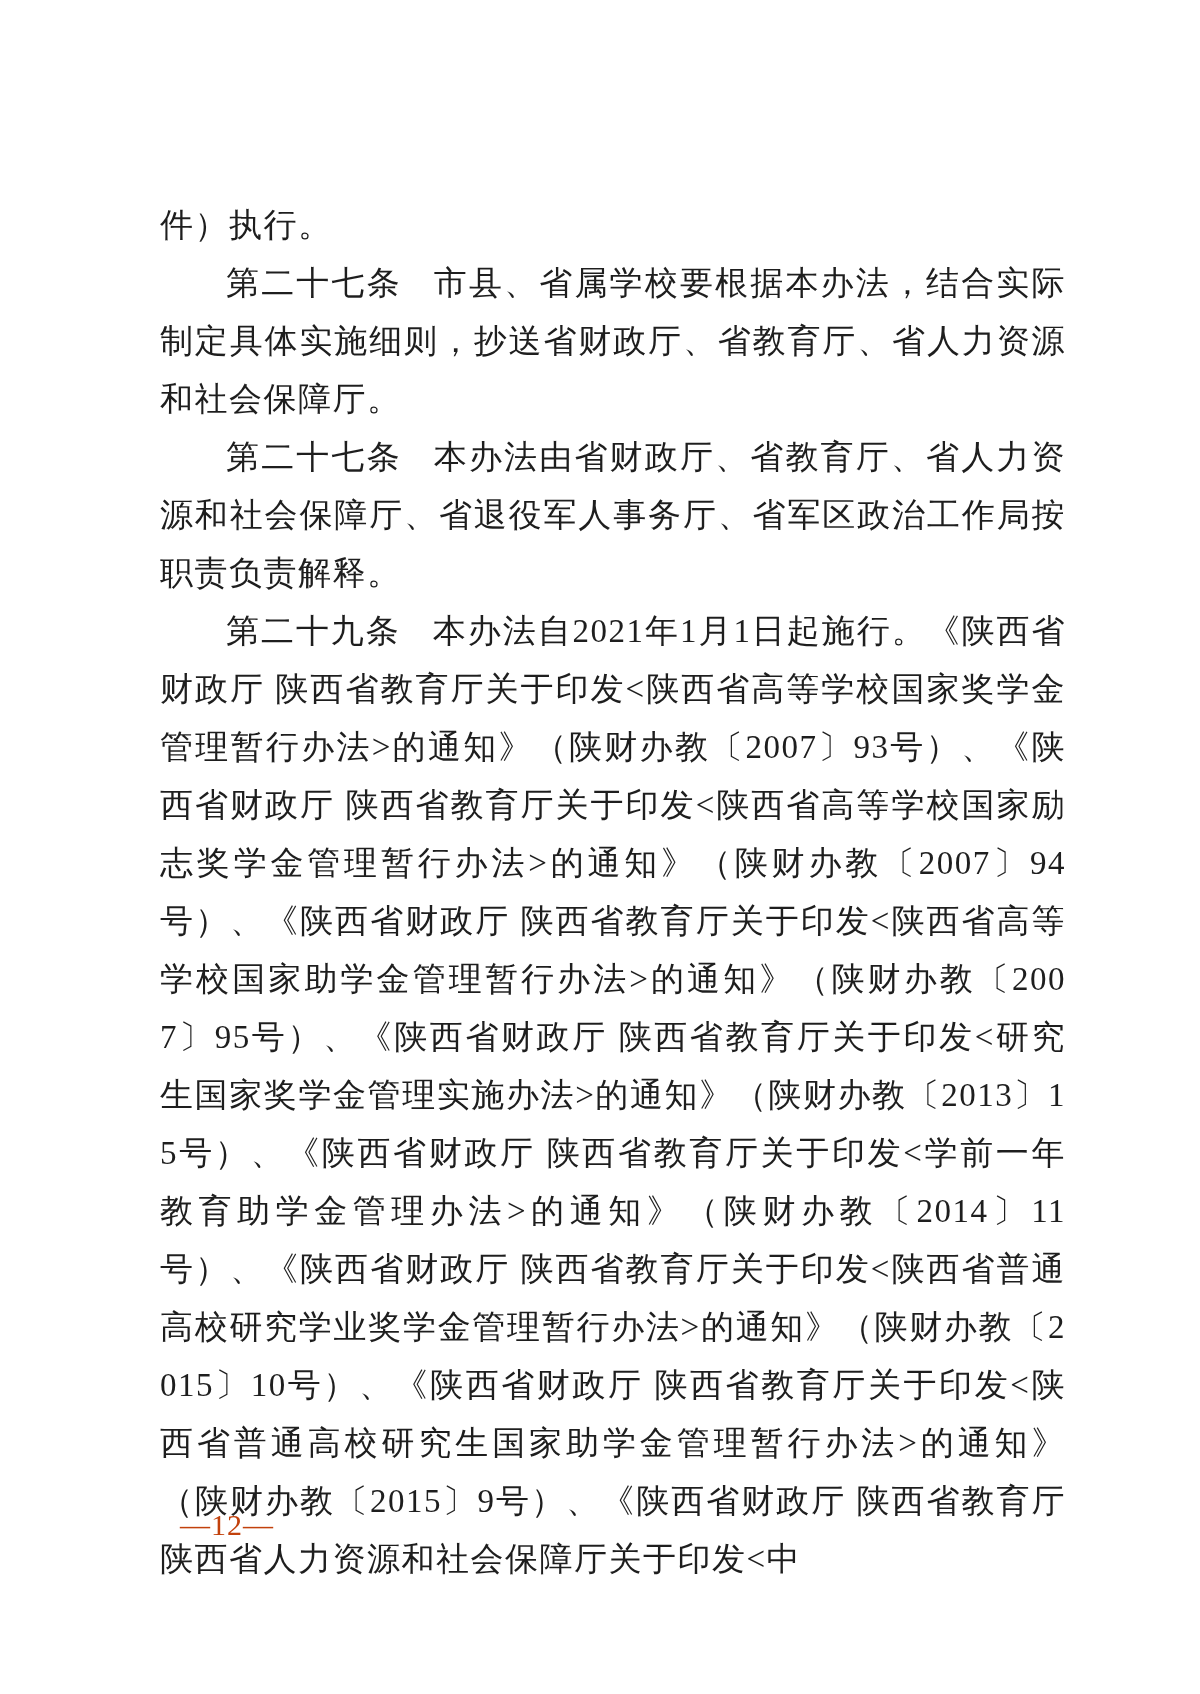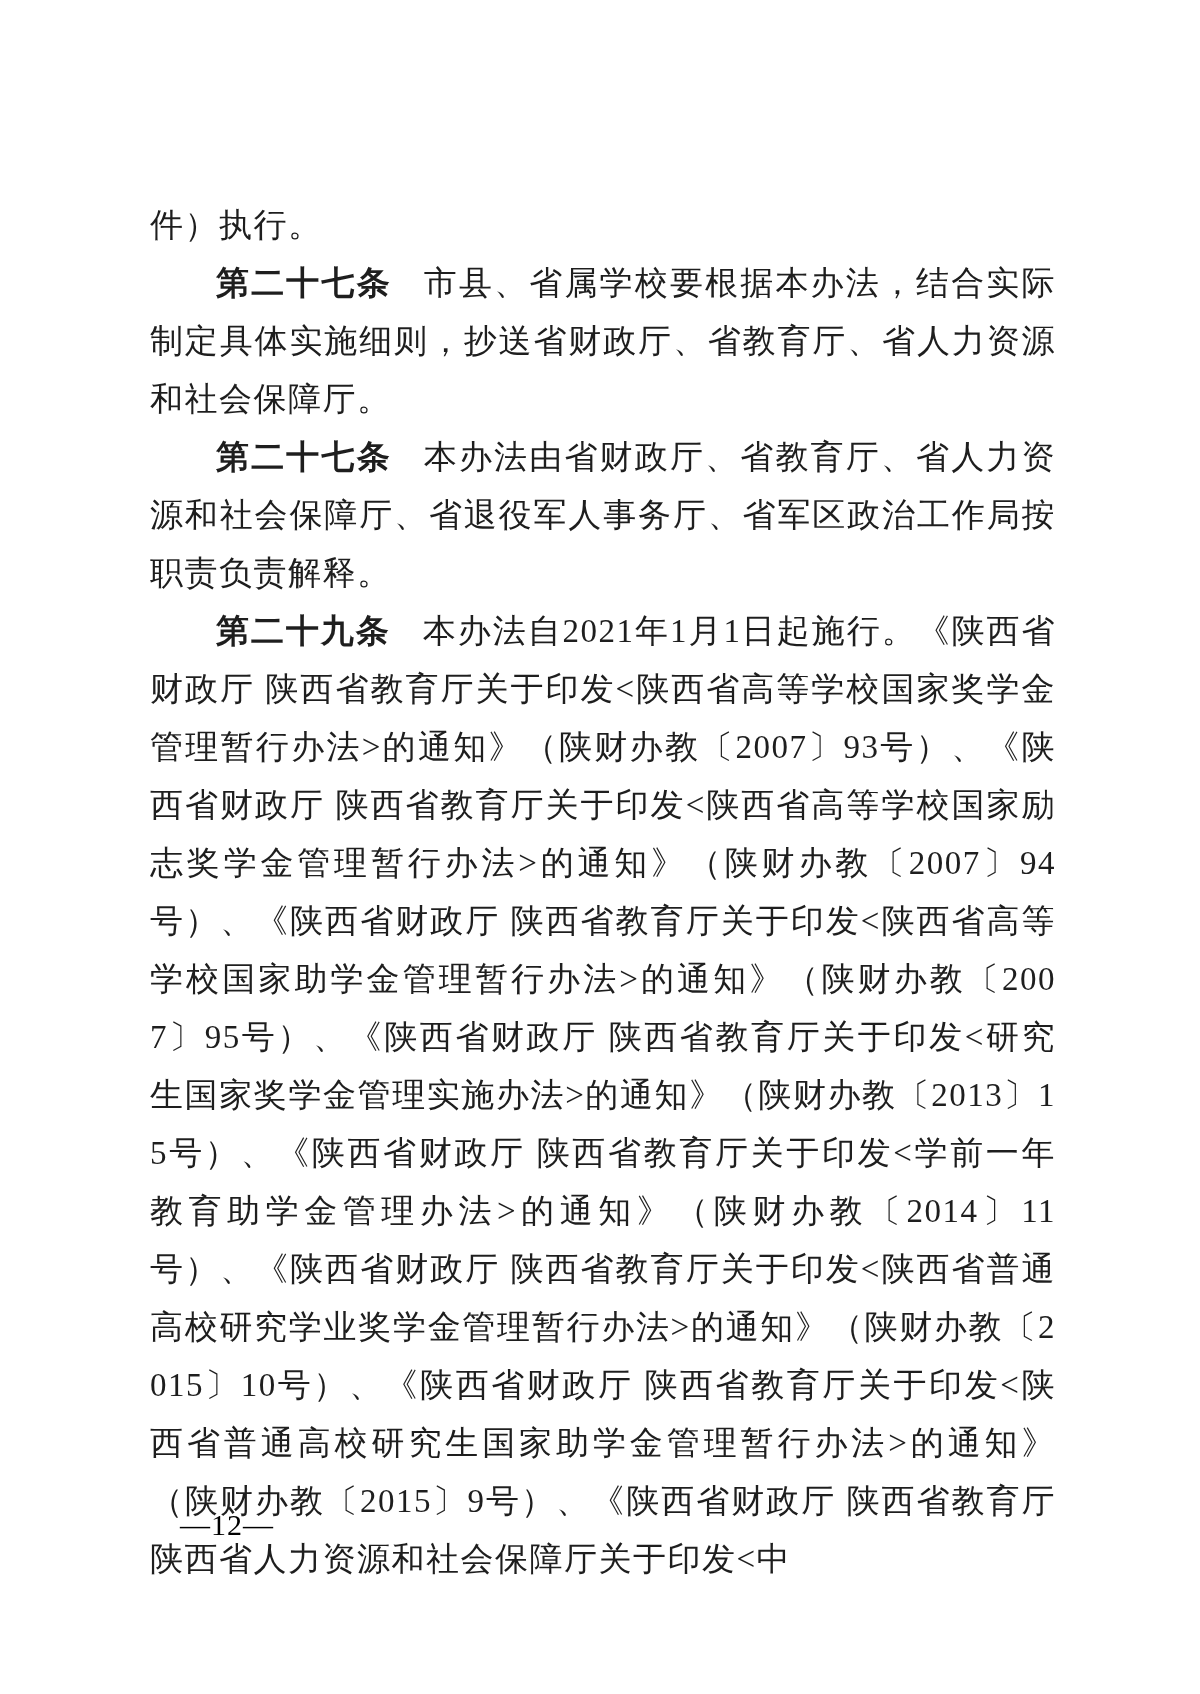--- a/index.html
+++ b/index.html
@@ -12,49 +12,49 @@
     width: 1200px;
     height: 1694px;
     margin: 0 auto;
     background: #ffffff;
     overflow: hidden;
     font-family: "Liberation Serif", serif;
     color: #1e1e1e;
   }
   .doc-body {
     position: absolute;
-    left: 150px;
+    left: 160px;
     top: 196px;
     width: 906px;
     font-size: 33px;
     line-height: 58px;
     text-align: justify;
     text-justify: inter-character;
     word-break: break-all;
     letter-spacing: 1.5px;
   }
   .para {
     margin: 0;
     padding: 0;
   }
   .para.indent {
     text-indent: 66px;
   }
   .article-no {
-    font-weight: bold;
+    font-weight: normal;
     font-family: "Liberation Sans", sans-serif;
     margin-right: 32px;
   }
   .page-number {
     position: absolute;
     left: 180px;
     top: 1508px;
     font-size: 30px;
     letter-spacing: 1px;
-    color: #000000;
+    color: #c2410c;
   }
 </style>
 </head>
 <body>
 
 <div class="page">
   <div class="doc-body">
       <p class="para">件）执行。</p>
       <p class="para indent"><span class="article-no">第二十七条</span>市县、省属学校要根据本办法，结合实际制定具体实施细则，抄送省财政厅、省教育厅、省人力资源和社会保障厅。</p>
       <p class="para indent"><span class="article-no">第二十七条</span>本办法由省财政厅、省教育厅、省人力资源和社会保障厅、省退役军人事务厅、省军区政治工作局按职责负责解释。</p>

